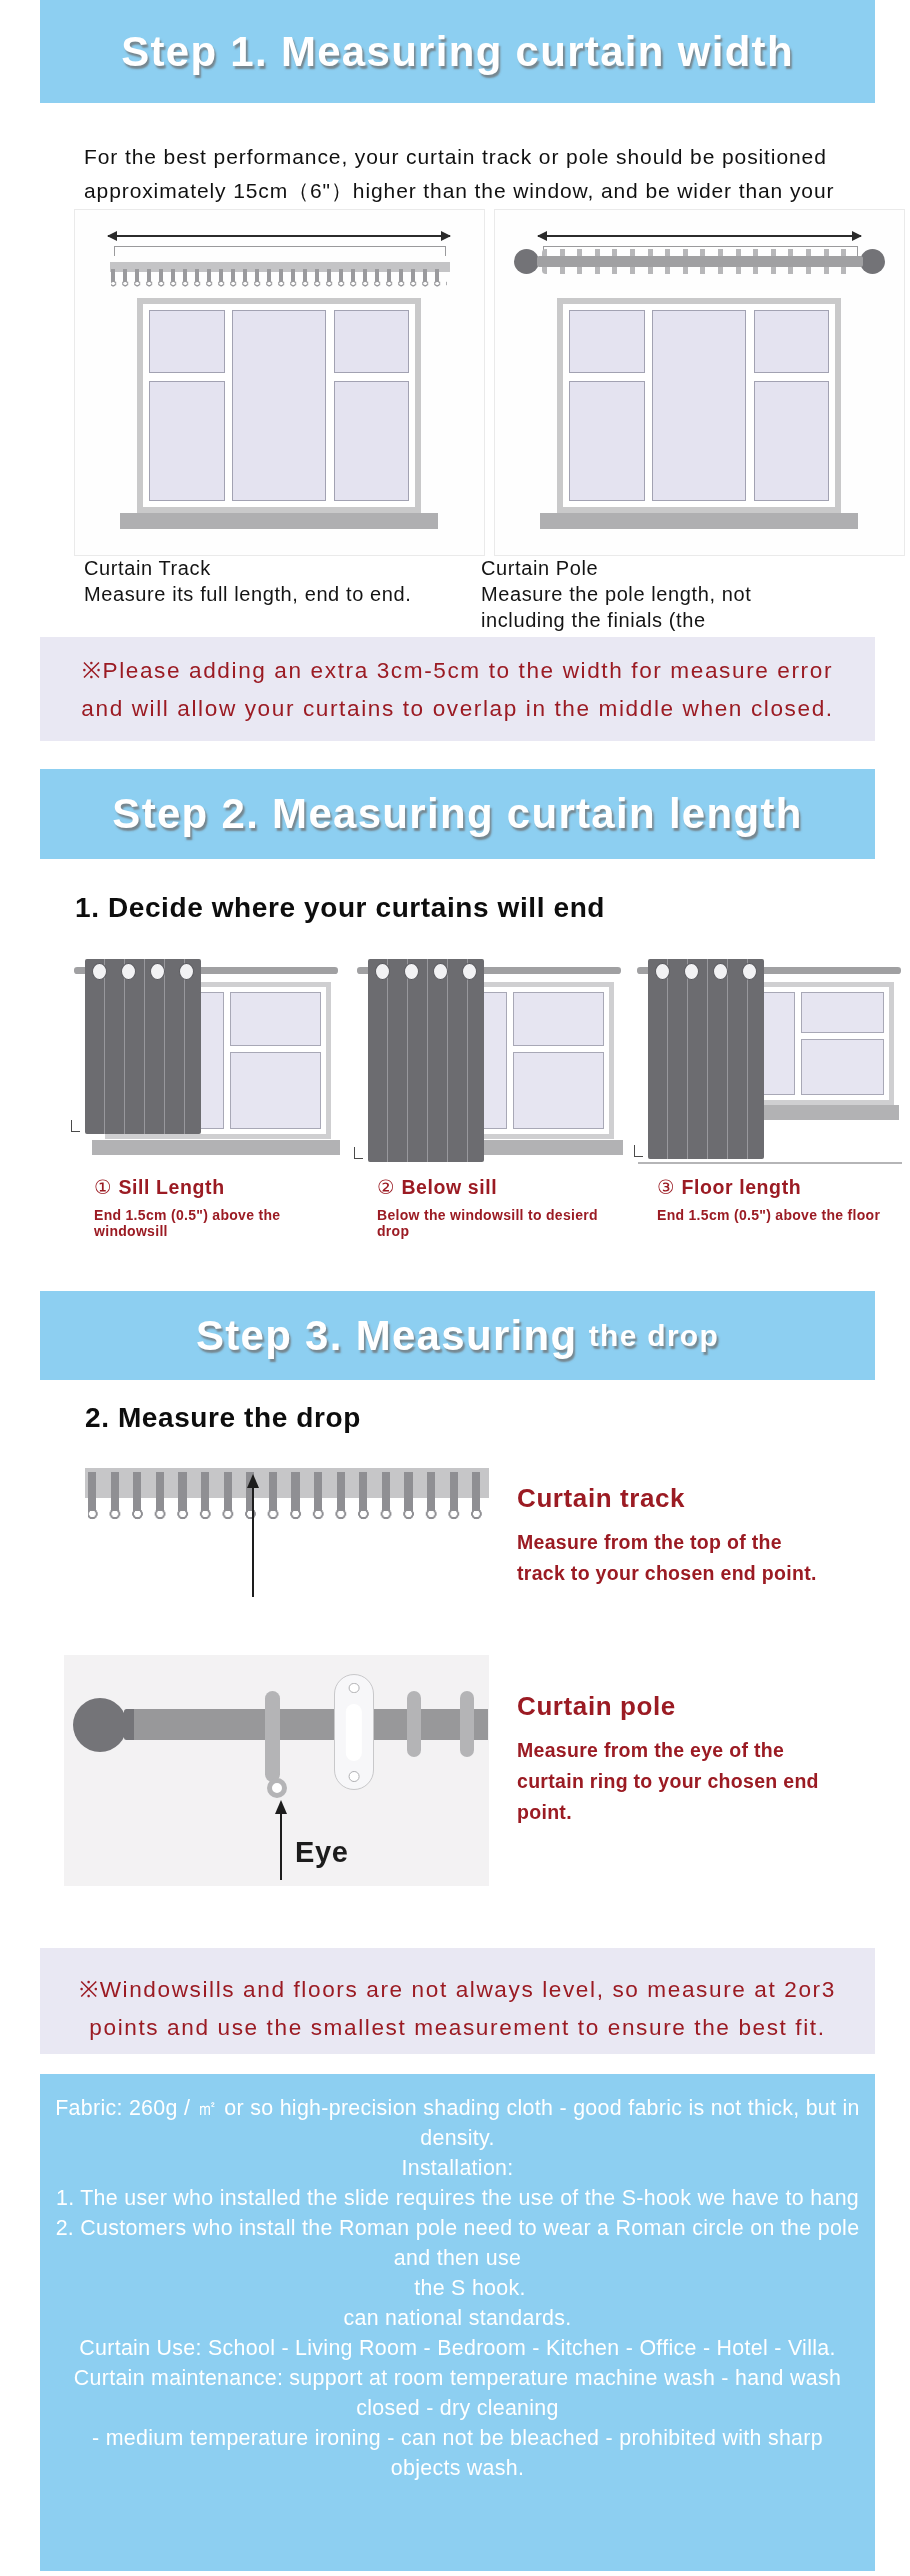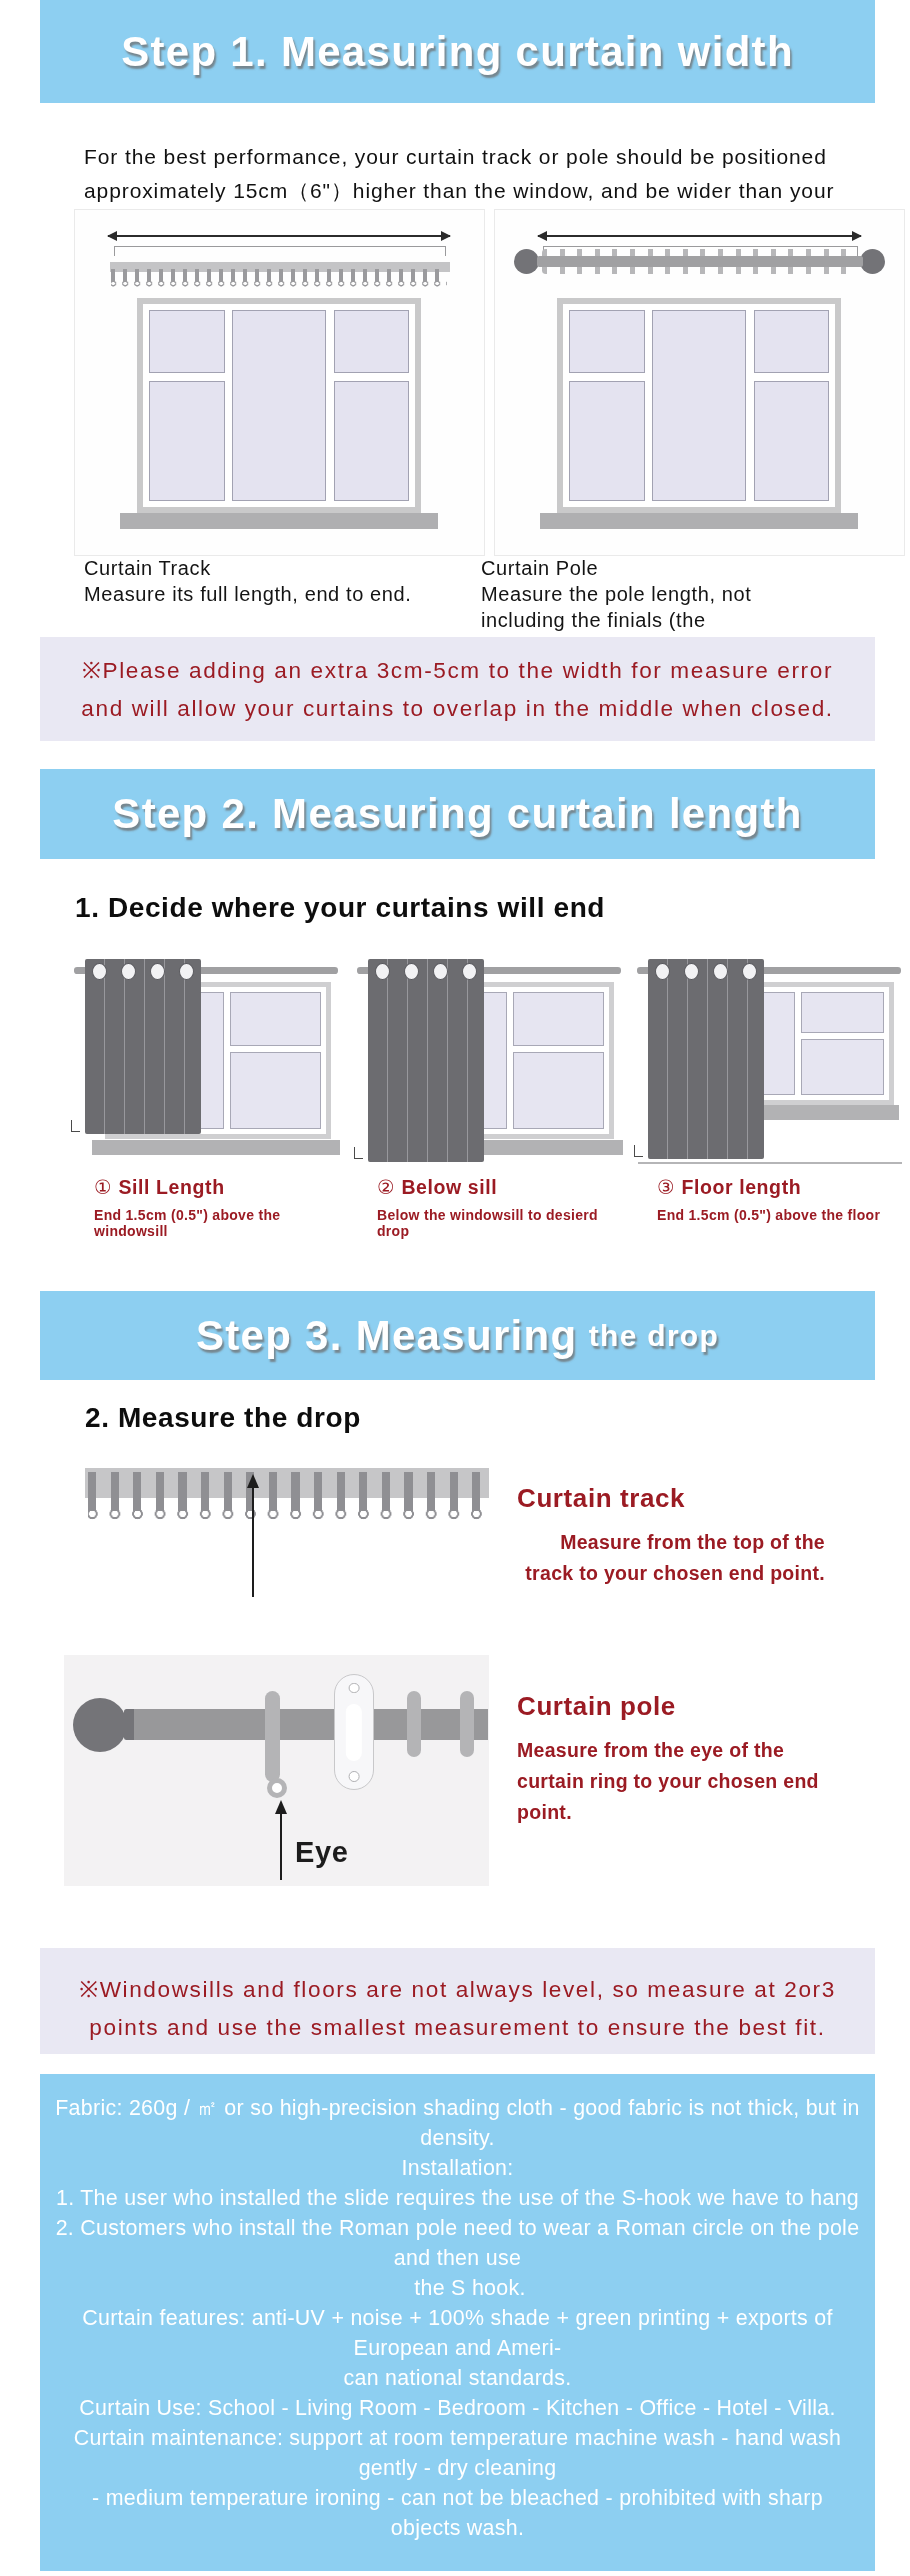--- a/index.html
+++ b/index.html
@@ -289,21 +289,21 @@
 
   <div class="section-heading" style="left:85px;top:1402px;text-align:center;">2. Measure the drop</div>
 
   <div class="track3">
     <div class="t3bar"></div>
     <div class="t3stems"></div>
     <div class="t3loops"></div>
     <div class="up-arrow" style="left:167px;top:19px;height:110px;"></div>
   </div>
   <div class="redtitle" style="left:517px;top:1483px;">Curtain track</div>
-  <div class="redbody" style="left:517px;top:1527px;width:308px;text-align:right;">Measure from the top of the track to your chosen end point.</div>
+  <div class="redbody" style="left:517px;top:1527px;width:308px;">Measure from the top of the track to your chosen end point.</div>
 
   <div class="polebox">
     <div class="p3finial"></div>
     <div class="p3collar"></div>
     <div class="p3pole"></div>
     <div class="p3ring tail" style="left:201px;"></div>
     <div class="p3eye" style="left:203px;top:123px;"></div>
     <div class="p3plate">
       <div class="p3hole" style="top:7.5px;"></div>
       <div class="p3slot"></div>
@@ -321,21 +321,20 @@
     <div>※Windowsills and floors are not always level, so measure at 2or3</div>
     <div>points and use the smallest measurement to ensure the best fit.</div>
   </div>
 
   <div class="footer">
     <div class="fline">Fabric: 260g / ㎡ or so high-precision shading cloth - good fabric is not thick, but in density.</div>
     <div class="fline">Installation:</div>
     <div class="fline">1. The user who installed the slide requires the use of the S-hook we have to hang</div>
     <div class="fline">2. Customers who install the Roman pole need to wear a Roman circle on the pole and then use</div>
     <div class="fline">    the S hook.</div>
-    <div class="fline">Curtain features: anti-UV + noise + 100% shade + green printing + exports of European and Ameri-</div>
     <div class="fline">can national standards.</div>
     <div class="fline">Curtain Use: School - Living Room - Bedroom - Kitchen - Office - Hotel - Villa.</div>
-    <div class="fline">Curtain maintenance: support at room temperature machine wash - hand wash gently - dry cleaning</div>
+    <div class="fline">Curtain maintenance: support at room temperature machine wash - hand wash closed - dry cleaning</div>
     <div class="fline">- medium temperature ironing - can not be bleached - prohibited with sharp objects wash.</div>
   </div>
 
 </div>
 
 
 </body></html>

